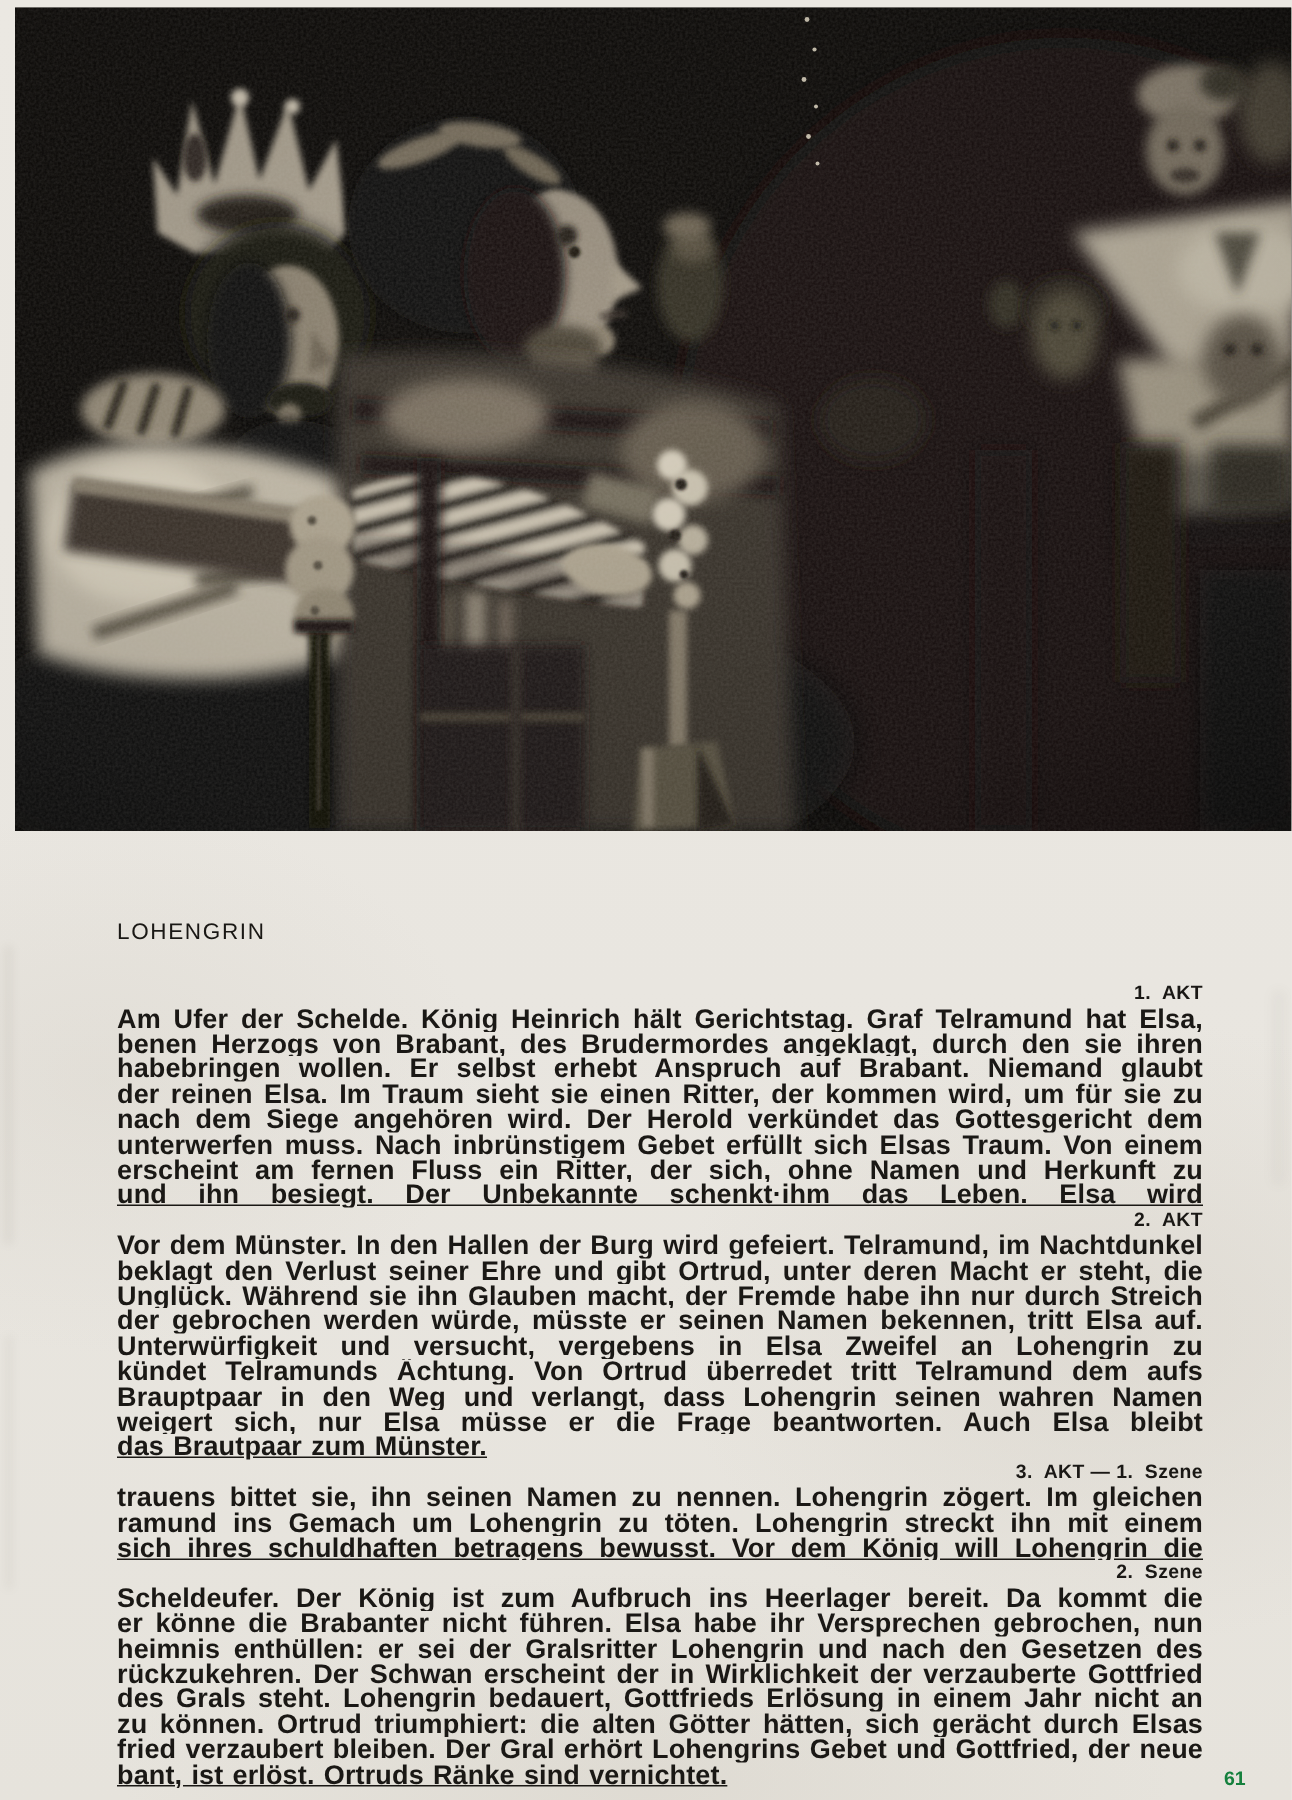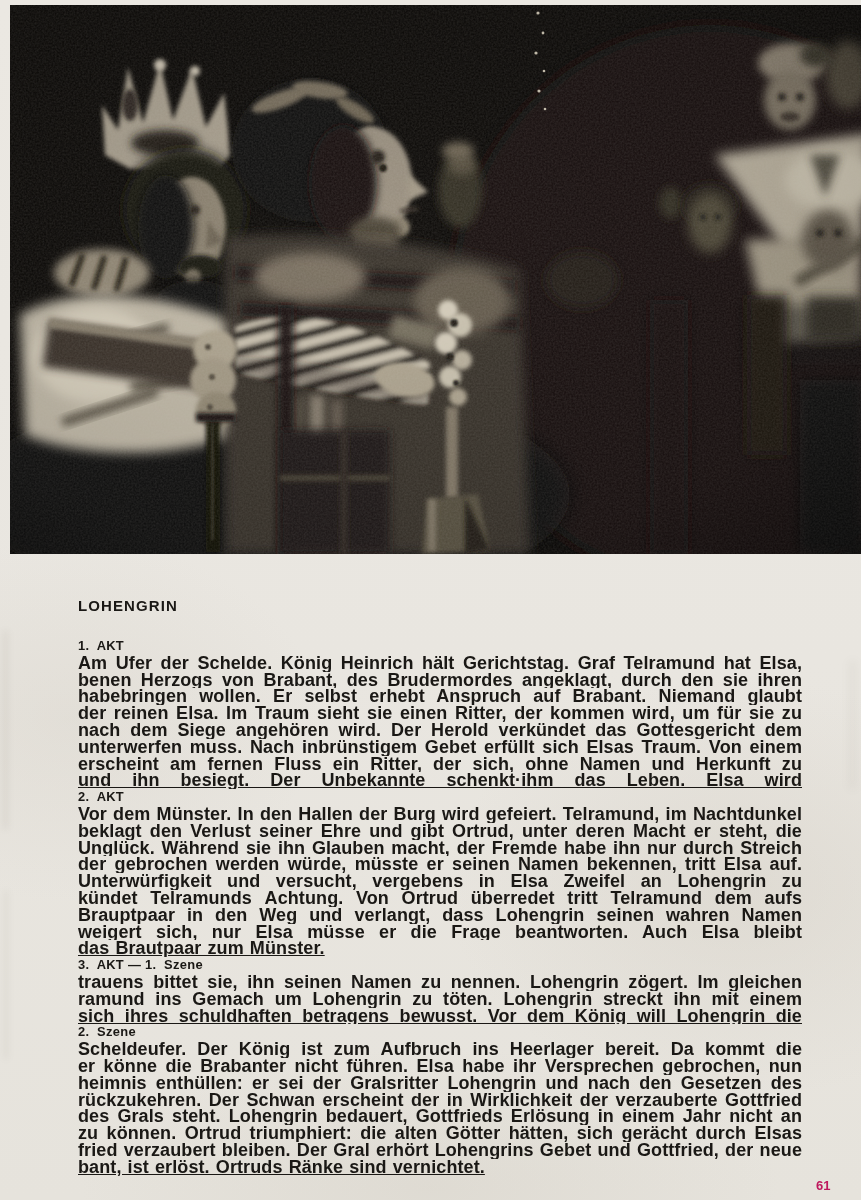--- a/index.html
+++ b/index.html
@@ -19,36 +19,37 @@
   }
   .photo-wrap{
     position:absolute;left:10px;top:5px;width:851px;height:549px;
     background:#0a0807;overflow:hidden;
   }
   .photo-wrap svg{display:block;width:851px;height:549px;}
   .text-block{
     position:absolute;left:78px;top:598px;width:724px;color:#1a1815;
   }
   .title{
-    font-size:15px;font-weight:700;letter-spacing:1.1px;line-height:16px;
-    margin:0 0 24px 0;white-space:pre;
+    font-size:15px;font-weight:400;letter-spacing:1.1px;line-height:16px;
+    margin:16px 0 24px 0;white-space:pre;
   }
   .act-heading{
     font-size:12.9px;font-weight:700;line-height:16.8px;letter-spacing:.3px;
     white-space:pre;
+    text-align:right;
   }
   .text-line{
     font-size:18px;font-weight:700;line-height:16.8px;letter-spacing:.1px;
     word-spacing:1px;
     text-align:justify;text-align-last:justify;
     max-height:16.8px;overflow:hidden;
   }
   .text-line.last{text-align-last:left;text-decoration:underline;}
   .page-number{
-    position:absolute;left:816px;top:1178px;font-size:13px;font-weight:700;color:#be185d;
+    position:absolute;left:816px;top:1178px;font-size:13px;font-weight:700;color:#15803d;
   }
   .margin-mark{position:absolute;background:#6e6759;border-radius:3px;pointer-events:none;}
   .m1{left:2px;top:630px;width:7px;height:200px;opacity:.07;filter:blur(3px);}
   .m2{left:3px;top:890px;width:6px;height:170px;opacity:.06;filter:blur(3px);}
   .m3{left:848px;top:660px;width:9px;height:130px;opacity:.05;filter:blur(4px);}
 </style>
 </head>
 <body>
 
 <div class="page">

